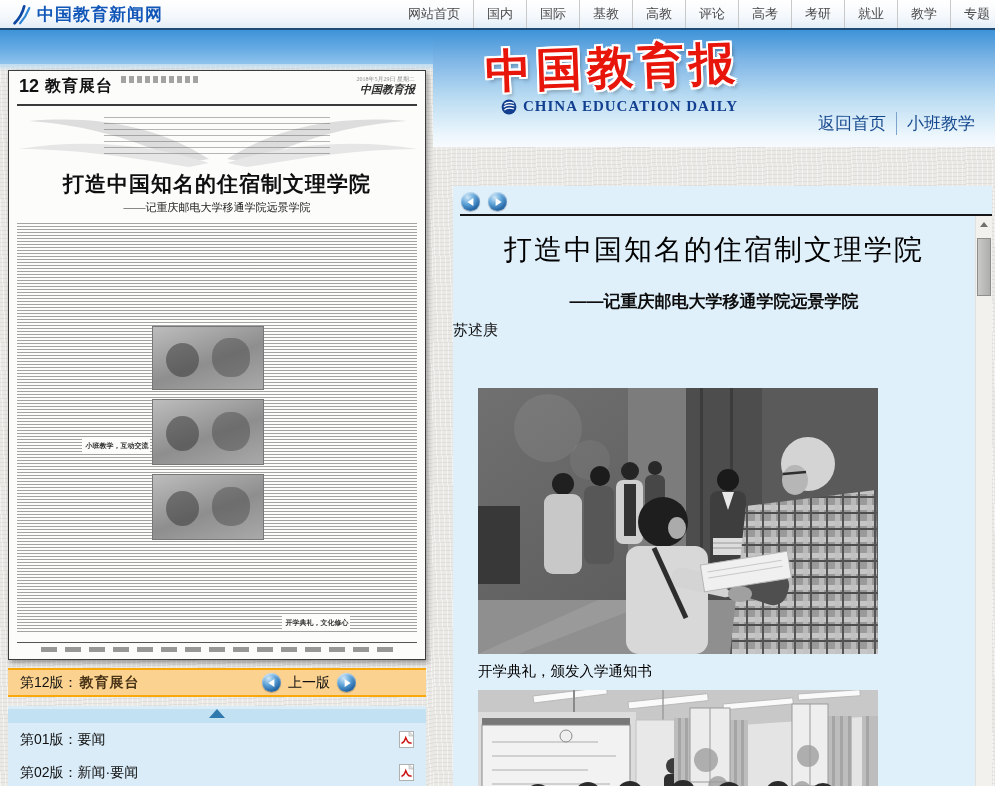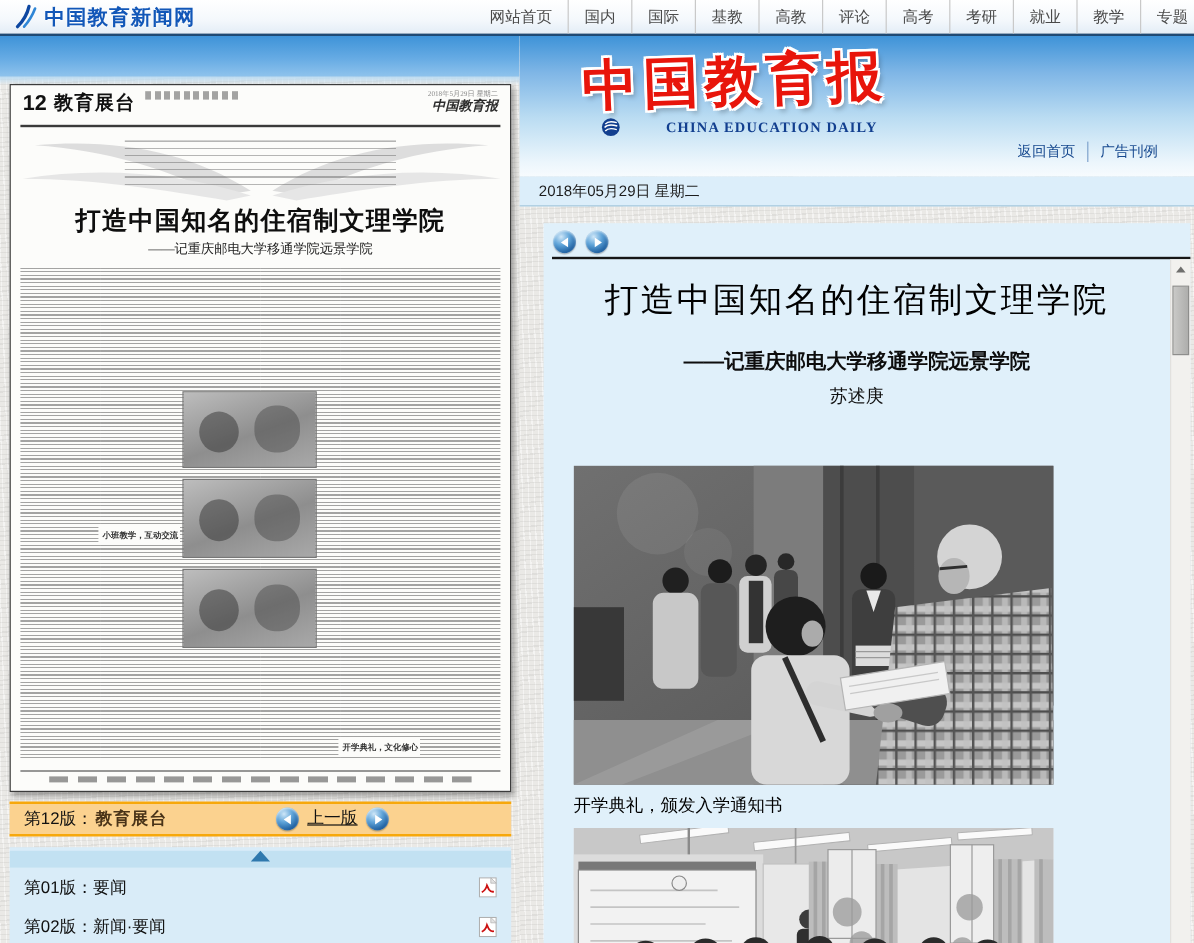--- a/index.html
+++ b/index.html
@@ -3,21 +3,21 @@
 <meta charset="utf-8">
 <style>
   * { margin:0; padding:0; box-sizing:border-box; }
   html,body { width:995px; height:786px; overflow:hidden; }
   body { font-family:"Liberation Sans","DejaVu Sans",sans-serif; background:#eae9e6; position:relative; }
 
   
   .topbar { position:absolute; top:0; left:0; width:995px; height:30px;
     background:linear-gradient(180deg,#ffffff 0%,#f4f8fc 60%,#e3edf6 100%);
     border-bottom:2px solid #1f4a74; display:flex; align-items:center; white-space:nowrap; }
-  .brand { display:flex; align-items:flex-start; gap:5px; padding-left:10px; width:395px; flex:none; cursor:pointer; }
+  .brand { display:flex; align-items:flex-end; gap:5px; padding-left:10px; width:395px; flex:none; cursor:pointer; }
   .brand-name { font-size:17px; font-weight:bold; color:#1257b8;
     text-shadow:0 1px 1px rgba(255,255,255,.8); letter-spacing:1px; }
   .topnav { display:flex; align-items:center; height:100%; font-size:13px; color:#4a4a4a; overflow:hidden; }
   .tn-item { padding:4px 13px; border-left:1px solid #c9c9c9; cursor:pointer; line-height:28px; }
   .tn-item:first-child { border-left:none; }
 
   
   .cols { position:absolute; top:30px; left:0; width:995px; height:756px; display:flex; }
   .texture { background-color:#eae9e6;
     background-image:repeating-linear-gradient(178deg, rgba(120,120,118,.10) 0 1px, transparent 1px 4px),
@@ -60,21 +60,21 @@
   .pt-photo .blob2 { position:absolute; right:12%; top:18%; width:34%; height:62%; border-radius:46%; background:rgba(60,60,60,.40); }
   .pt-footer { position:absolute; bottom:7px; left:8px; right:8px; border-top:1px solid #555; padding-top:4px; }
   .pt-footer-greek { height:5px; margin:0 24px;
     background:repeating-linear-gradient(90deg, rgba(85,85,85,.6) 0 16px, transparent 16px 24px); }
 
   
   .page-bar { position:absolute; top:638px; left:8px; width:418px; height:29px;
     background:#fbd28f; border-top:2px solid #f7a80b; border-bottom:2px solid #f7a80b;
     display:flex; align-items:center; padding:0 12px; font-size:14px; color:#111; }
   .pb-section { font-weight:bold; color:#4a3418; margin-left:2px; letter-spacing:1px; }
-  .pb-nav { margin-left:auto; display:flex; align-items:flex-start; gap:7px; margin-right:90px;text-decoration:underline; }
+  .pb-nav { margin-left:auto; display:flex; align-items:center; gap:7px; margin-right:58px; }
   .pb-prev-label { font-size:14px; color:#111; cursor:pointer; }
 
   .globe { width:19px; height:19px; border-radius:50%; position:relative; cursor:pointer; flex:none;
     background:radial-gradient(circle at 35% 28%, #cfe7f8 0%, #5ea3d8 38%, #1c5d9e 75%, #0c3a6b 100%);
     box-shadow:inset 0 1px 2px rgba(255,255,255,.7), 0 1px 1px rgba(0,0,0,.25); }
   .globe::after { content:""; position:absolute; top:50%; left:50%; }
   .globe.g-left::after { transform:translate(-60%,-50%);
     border-top:4px solid transparent; border-bottom:4px solid transparent; border-right:6px solid #fff; }
   .globe.g-right::after { transform:translate(-40%,-50%);
     border-top:4px solid transparent; border-bottom:4px solid transparent; border-left:6px solid #fff; }
@@ -90,41 +90,41 @@
 
   
   .mast { position:absolute; top:0; left:0; width:562px; height:117px;
     background:linear-gradient(180deg,#3e93d8 0%,#7fb6e6 26%,#badcf2 58%,#ecf6fc 90%,#f7fbfe 100%); }
   .mast-logo { position:absolute; left:52px; top:10px; }
   .logo-cn { font-family:"DejaVu Serif","Liberation Serif",serif; font-weight:bold; font-size:46px;
     line-height:54px; color:#e8150b; letter-spacing:5px; transform:rotate(-2deg);
     text-shadow:-2px -2px 0 #fff, 2px -2px 0 #fff, -2px 2px 0 #fff, 2px 2px 0 #fff,
                 0 -2px 0 #fff, 0 2px 0 #fff, -2px 0 0 #fff, 2px 0 0 #fff, 3px 4px 4px rgba(0,0,0,.25); }
   .logo-en { display:flex; align-items:center; gap:6px; margin:4px 0 0 16px; }
-  .logo-en-text { font-family:"Liberation Serif","DejaVu Serif",serif; font-weight:bold; font-size:12px;
-    color:#123f8f; letter-spacing:1px;margin-left:32px; }
-  .mast-links { position:absolute; right:20px; bottom:12px; display:flex; align-items:center;
-    font-size:12px; color:#17498f; }
+  .logo-en-text { font-family:"Liberation Serif","DejaVu Serif",serif; font-weight:bold; font-size:15px;
+    color:#123f8f; letter-spacing:1px; }
+  .mast-links { position:absolute; right:10px; bottom:12px; display:flex; align-items:center;
+    font-size:17px; color:#17498f; }
   .mast-link { cursor:pointer; padding:0 10px; }
   .mast-link + .mast-link { border-left:1px solid #7fa4cc; }
 
   
   .datebar { position:absolute; top:117px; left:0; width:562px; height:25px;
     background:#dceefa; border-bottom:1px solid #a9cadf; font-size:12.5px; color:#1c1c1c;
     line-height:24px; padding-left:16px; }
 
   
   .article { position:absolute; top:156px; left:20px; width:539px; height:660px; background:#e0f0fa; }
   .art-nav { position:absolute; top:6px; left:8px; display:flex; gap:8px; }
   .art-rule { position:absolute; top:28px; left:7px; right:0; border-top:2px solid #161616; }
   .art-title { position:absolute; top:45px; left:0; width:522px; text-align:center;
     font-family:"Liberation Serif","DejaVu Serif",serif; font-size:28px; color:#000; letter-spacing:2px; }
   .art-sub { position:absolute; top:104px; left:0; width:522px; text-align:center;
     font-size:17px; font-weight:bold; color:#0d0d0d; }
-  .art-author { position:absolute; top:135px; left:0; width:522px; text-align:center; font-size:15px; color:#111; }
+  .art-author { position:absolute; top:135px; left:0; width:522px; font-size:15px; color:#111; }
   .photo1 { position:absolute; top:202px; left:25px; width:400px; height:266px; }
   .art-caption { position:absolute; top:476px; left:25px; font-size:14.5px; color:#000; }
   .photo2 { position:absolute; top:504px; left:25px; width:400px; height:300px; }
 
   
   .scrollbar { position:absolute; top:30px; right:0; width:17px; height:630px;
     background:#f2f1ee; border-left:1px solid #e2e1de; }
   .sb-up { height:16px; display:flex; align-items:center; justify-content:center; cursor:pointer; }
   .sb-up-tri { width:0; height:0; border-left:4px solid transparent; border-right:4px solid transparent;
     border-bottom:5px solid #6f6f6d; }
@@ -261,25 +261,24 @@
         <div class="logo-en">
           <svg width="16" height="16" viewBox="0 0 16 16">
             <circle cx="8" cy="8" r="7.4" fill="#123f8f"></circle>
             <path d="M13 4.2 C9 3 5 3.4 3.4 5.4 M13.4 7 C9 5.8 4.6 6.2 2.8 8.2 M13 10 C9 8.8 5 9.2 3.4 11.2" stroke="#ffffff" stroke-width="1.2" fill="none"></path>
           </svg>
           <span class="logo-en-text">CHINA EDUCATION DAILY</span>
         </div>
       </div>
       <div class="mast-links">
         <span class="mast-link">返回首页</span>
-        <span class="mast-link">广告刊例</span>
+        <span class="mast-link">小班教学</span>
       </div>
     </div>
 
-    <div class="datebar">2018年05月29日 星期二</div>
 
     <div class="article">
       <div class="art-nav">
         <span class="globe g-left"></span>
         <span class="globe g-right"></span>
       </div>
       <div class="art-rule"></div>
 
       <div class="art-title">打造中国知名的住宿制文理学院</div>
       <div class="art-sub">——记重庆邮电大学移通学院远景学院</div>

